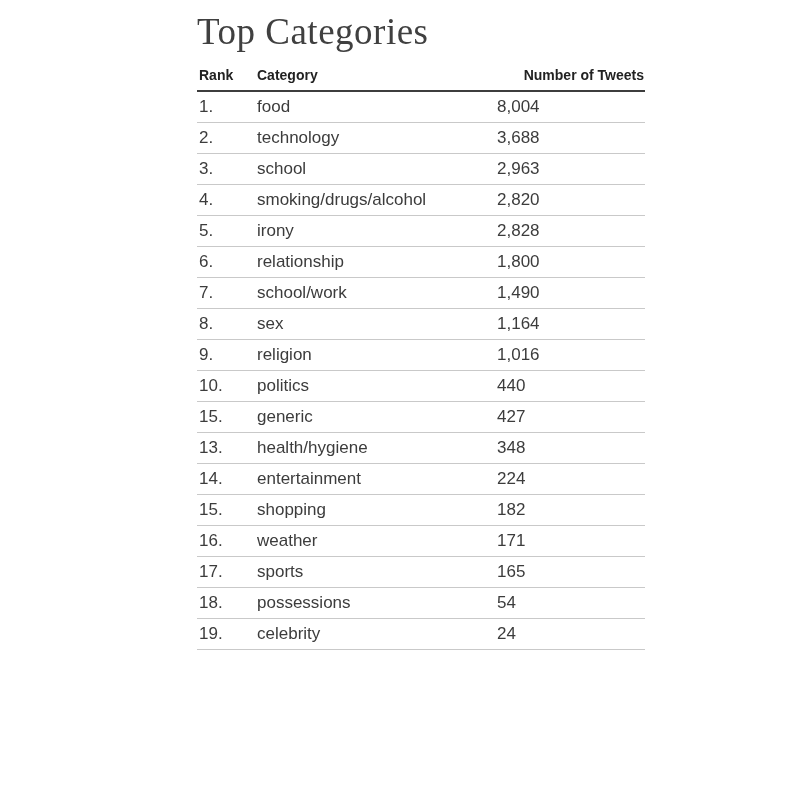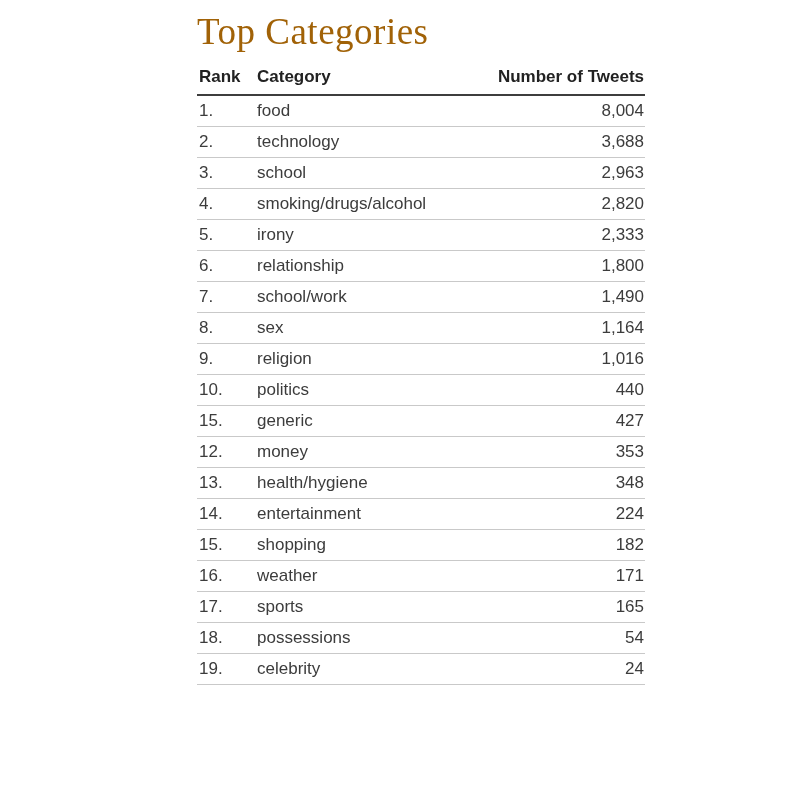--- a/index.html
+++ b/index.html
@@ -13,52 +13,52 @@
   .slide {
     position: absolute;
     left: 197px;
     top: 10px;
     width: 448px;
   }
   .title {
     font-family: "Liberation Serif", "DejaVu Serif", serif;
     font-size: 37px;
     font-weight: 400;
-    color: #a16207;
+    color: #404040;
     letter-spacing: 0.5px;
     margin-bottom: 14px;
   }
   table.ranking {
     width: 100%;
     border-collapse: collapse;
     table-layout: fixed;
   }
   col.col-rank { width: 58px; }
   col.col-tweets { width: 150px; }
   thead th {
-    font-size: 17px;
+    font-size: 14px;
     font-weight: 700;
     color: #222222;
     text-align: left;
     padding: 0 0 7px 2px;
     border-bottom: 2px solid #3d3d3d;
     white-space: nowrap;
   }
   thead th.num { text-align: right; padding-right: 1px; }
   tbody td {
     font-size: 17px;
     color: #3c3c3c;
     height: 31px;
     padding: 0 0 0 2px;
     border-bottom: 1px solid #c9c9c9;
     vertical-align: middle;
     white-space: nowrap;
     overflow: hidden;
   }
-  tbody td.num { text-align: right; padding-right: 1px; }
+  tbody td.num { padding-right: 1px; }
 </style>
 </head>
 <body>
 
 <div class="slide">
   <div class="title">Top Categories</div>
   <table class="ranking">
     <colgroup>
       <col class="col-rank">
       <col class="col-category">
@@ -88,21 +88,21 @@
           <td class="num">2,963</td>
         </tr>
         <tr>
           <td>4.</td>
           <td>smoking/drugs/alcohol</td>
           <td class="num">2,820</td>
         </tr>
         <tr>
           <td>5.</td>
           <td>irony</td>
-          <td class="num">2,333</td>
+          <td class="num">2,828</td>
         </tr>
         <tr>
           <td>6.</td>
           <td>relationship</td>
           <td class="num">1,800</td>
         </tr>
         <tr>
           <td>7.</td>
           <td>school/work</td>
           <td class="num">1,490</td>
@@ -119,25 +119,20 @@
         </tr>
         <tr>
           <td>10.</td>
           <td>politics</td>
           <td class="num">440</td>
         </tr>
         <tr>
           <td>15.</td>
           <td>generic</td>
           <td class="num">427</td>
-        </tr>
-        <tr>
-          <td>12.</td>
-          <td>money</td>
-          <td class="num">353</td>
         </tr>
         <tr>
           <td>13.</td>
           <td>health/hygiene</td>
           <td class="num">348</td>
         </tr>
         <tr>
           <td>14.</td>
           <td>entertainment</td>
           <td class="num">224</td>

